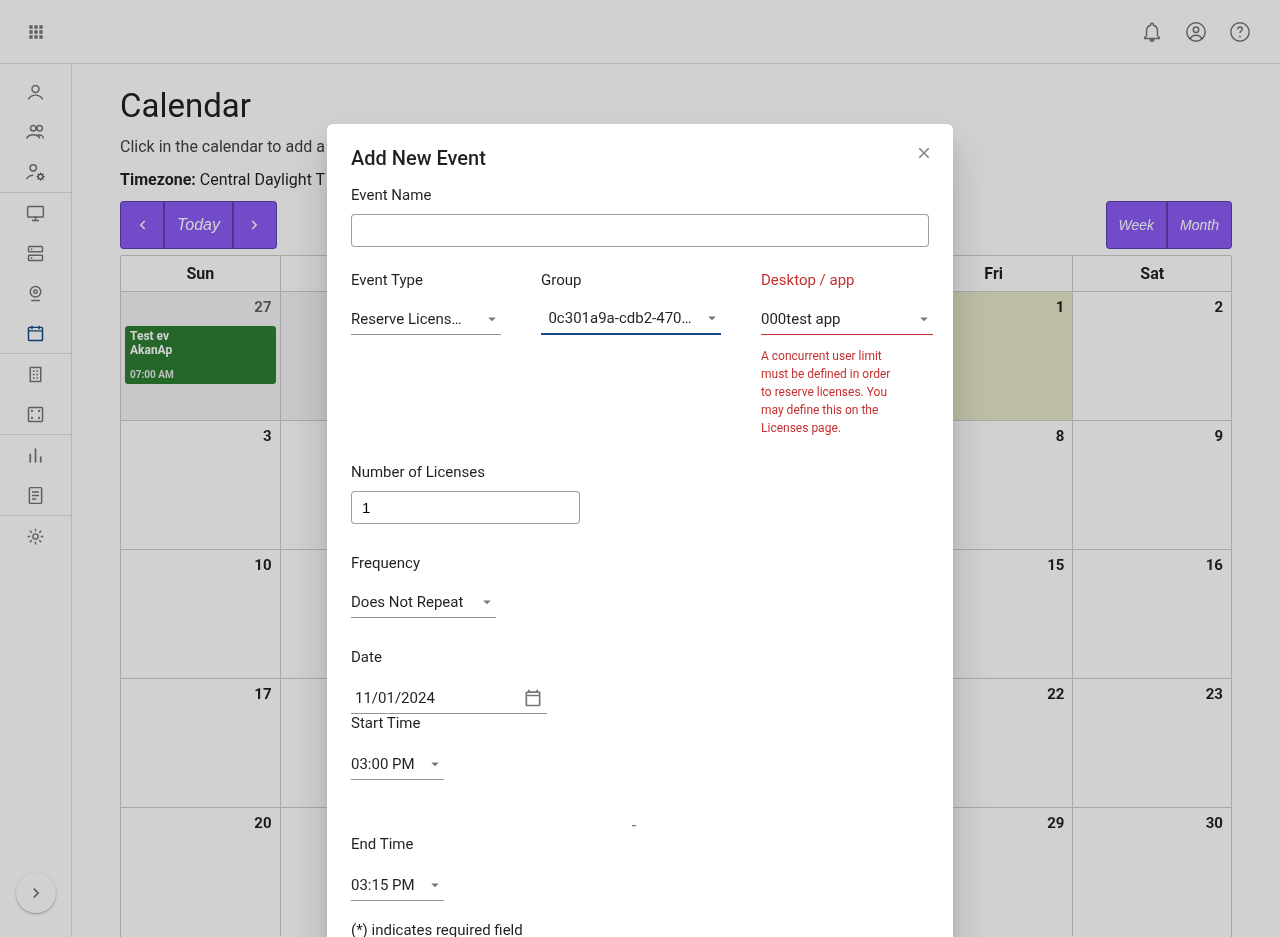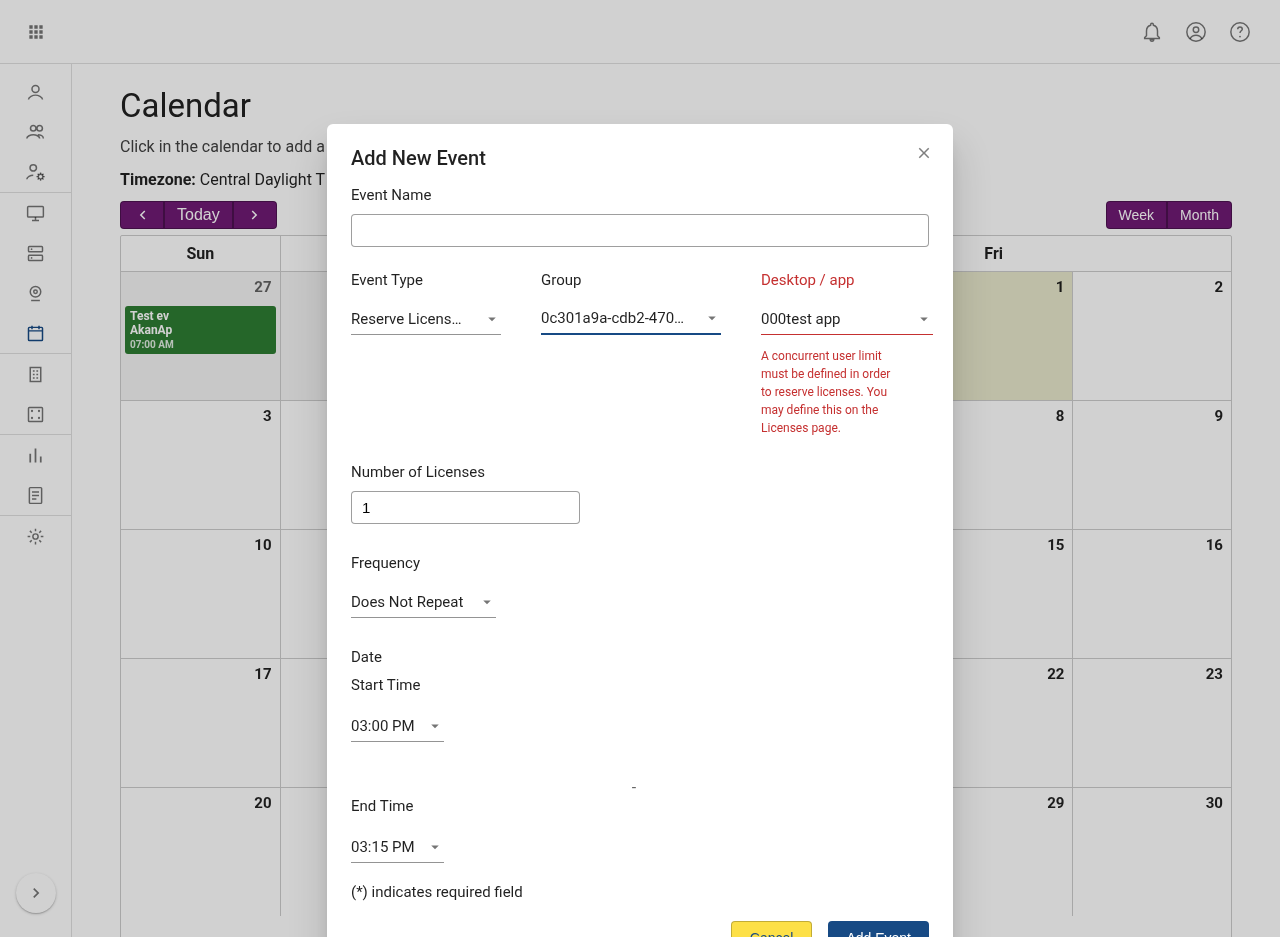--- a/index.html
+++ b/index.html
@@ -21,39 +21,39 @@
 
     .main { flex:1; padding: 22px 48px; position: relative; }
 
     h1.page-title { font-size: 33px; font-weight: 400; color: #212121; margin-bottom: 12px; }
     .subtitle { font-size: 16px; color: #424242; margin-bottom: 14px; }
     .tz-line { font-size: 16px; margin-bottom: 12px; }
     .tz-line b { font-weight: 700; }
 
     .toolbar { display:flex; justify-content:space-between; margin-bottom: 6px; }
     .btn-group { display:flex; }
-    .btn-nav { background:#701a75; color:#fff; border:1px solid rgba(0,0,0,0.3); height:28px; display:flex; align-items:center; padding:0 12px; font-size:14px; cursor:pointer; }
+    .btn-nav { background:#8b5cf6; color:#fff; border:1px solid rgba(0,0,0,0.3); height:48px; display:flex; align-items:center; padding:0 12px; font-size:14px; cursor:pointer;font-style:italic; }
     .btn-nav.arrow { padding: 0 12px; }
     .btn-nav.today { font-size: 16px; }
     .btn-group .btn-nav:first-child { border-top-left-radius:4px; border-bottom-left-radius:4px; }
     .btn-group .btn-nav:last-child { border-top-right-radius:4px; border-bottom-right-radius:4px; }
 
     .calendar { border: 1px solid #ccc; border-radius: 2px; height: 810px; overflow:hidden; }
     .cal-head { display:grid; grid-template-columns: repeat(7,1fr); }
     .cal-head div { text-align:center; font-weight:700; font-size:16px; padding:8px 0; border-left:1px solid #ccc; }
     .cal-head div:first-child { border-left:none; }
     .cal-body { display:grid; grid-template-columns: repeat(7,1fr); grid-auto-rows: 129px; }
     .cal-cell { border-top:1px solid #ccc; border-left:1px solid #ccc; padding:6px 8px; text-align:right; font-size:15px; position:relative;font-weight:bold; }
     .cal-cell.other-month { background:#f5f5f5; color: rgba(0,0,0,0.6); }
     .cal-cell.today-cell { background:#e8e8cc; }
     .cal-cell:nth-child(7n+1) { border-left:none; }
     .event-chip { position:absolute; top:34px; left:4px; right:4px; background:#2e7d32; color:#fff; border-radius:3px; padding:3px 5px; font-size:12px; text-align:left; line-height:1.2; }
     .event-chip .line1 { white-space:nowrap; overflow:hidden; text-overflow:ellipsis; }
     .event-chip .line2 { white-space:nowrap; overflow:hidden; text-overflow:ellipsis; }
-    .event-chip .time { font-size:10px; opacity:0.85; margin-top:1px; }
+    .event-chip .time { font-size:10px; opacity:0.85; margin-top:11px; }
 
     .scrim { position:absolute; inset:0; background: rgba(0,0,0,0.18); }
 
     .dialog { position:absolute; left:327px; top:124px; width:626px; background:#fff; border-radius:6px; box-shadow:0 11px 15px -7px rgba(0,0,0,0.2), 0 24px 38px 3px rgba(0,0,0,0.14); padding: 22px 24px; }
     .dialog-title { font-size: 20px; font-weight:500; margin-bottom: 16px; }
     .dialog-close { position:absolute; top:14px; right:14px; width:30px; height:30px; display:flex; align-items:center; justify-content:center; color: rgba(0,0,0,0.5); cursor:pointer; }
 
     .field-label { font-size: 15px; color: rgba(0,0,0,0.87); margin-bottom: 10px; display:block; }
     .field-label.error { color: #c53030; }
     .text-input { width: 100%; height: 33px; border:1px solid rgba(0,0,0,0.38); border-radius:4px; padding: 0 10px; font-size:15px; }
@@ -246,20 +246,21 @@
     </div>
 
     <div class="calendar">
       <div class="cal-head" id="cal-head">
           <div>Sun</div>
           <div>Mon</div>
           <div>Tue</div>
           <div>Wed</div>
           <div>Thu</div>
           <div>Fri</div>
+          <div>Sat</div>
         </div>
       <div class="cal-body" id="cal-body">
           <div class="cal-cell other-month">27<div class="event-chip">
               <div class="line1">Test ev</div>
               <div class="line2">AkanAp</div>
               <div class="time">07:00 AM</div>
             </div></div>
           <div class="cal-cell other-month">28</div>
           <div class="cal-cell other-month">29</div>
           <div class="cal-cell other-month">30</div>
@@ -319,21 +320,21 @@
         <span class="val">Reserve Licens…</span>
         <span class="arrow-down">
             <svg width="18" height="18" viewBox="0 0 24 24">
               <path fill="currentColor" d="M7 10l5 5 5-5z"></path>
             </svg>
           </span>
       </div>
     </div>
     <div class="col col-grp">
       <label class="field-label">Group</label>
-      <div class="select select-grp active" style="margin-top:14px;">
+      <div class="select select-grp active" style="margin-top:14px;text-align:center;">
         <span class="val">0c301a9a-cdb2-470…</span>
         <span class="arrow-down">
             <svg width="18" height="18" viewBox="0 0 24 24">
               <path fill="currentColor" d="M7 10l5 5 5-5z"></path>
             </svg>
           </span>
       </div>
     </div>
     <div class="col col-app">
       <label class="field-label error">Desktop / app</label>
@@ -362,20 +363,28 @@
           <svg width="18" height="18" viewBox="0 0 24 24">
             <path fill="currentColor" d="M7 10l5 5 5-5z"></path>
           </svg>
         </span>
     </div>
   </div>
 
   <div class="row-dt">
     <div class="date-col">
       <label class="field-label">Date</label>
+      <div class="date-input" style="margin-top:16px;">
+        <span>11/01/2024</span>
+        <span class="cal-icon">
+            <svg width="20" height="20" viewBox="0 0 24 24">
+              <path fill="currentColor" d="M19 4h-1V2h-2v2H8V2H6v2H5c-1.1 0-2 .9-2 2v14c0 1.1.9 2 2 2h14c1.1 0 2-.9 2-2V6c0-1.1-.9-2-2-2zm0 16H5V10h14v10zM5 8V6h14v2H5z"></path>
+            </svg>
+          </span>
+      </div>
     </div>
     <div class="time-col">
       <label class="field-label">Start Time</label>
       <div class="select select-time" style="margin-top:16px;">
         <span class="val">03:00 PM</span>
         <span class="arrow-down">
             <svg width="18" height="18" viewBox="0 0 24 24">
               <path fill="currentColor" d="M7 10l5 5 5-5z"></path>
             </svg>
           </span>

